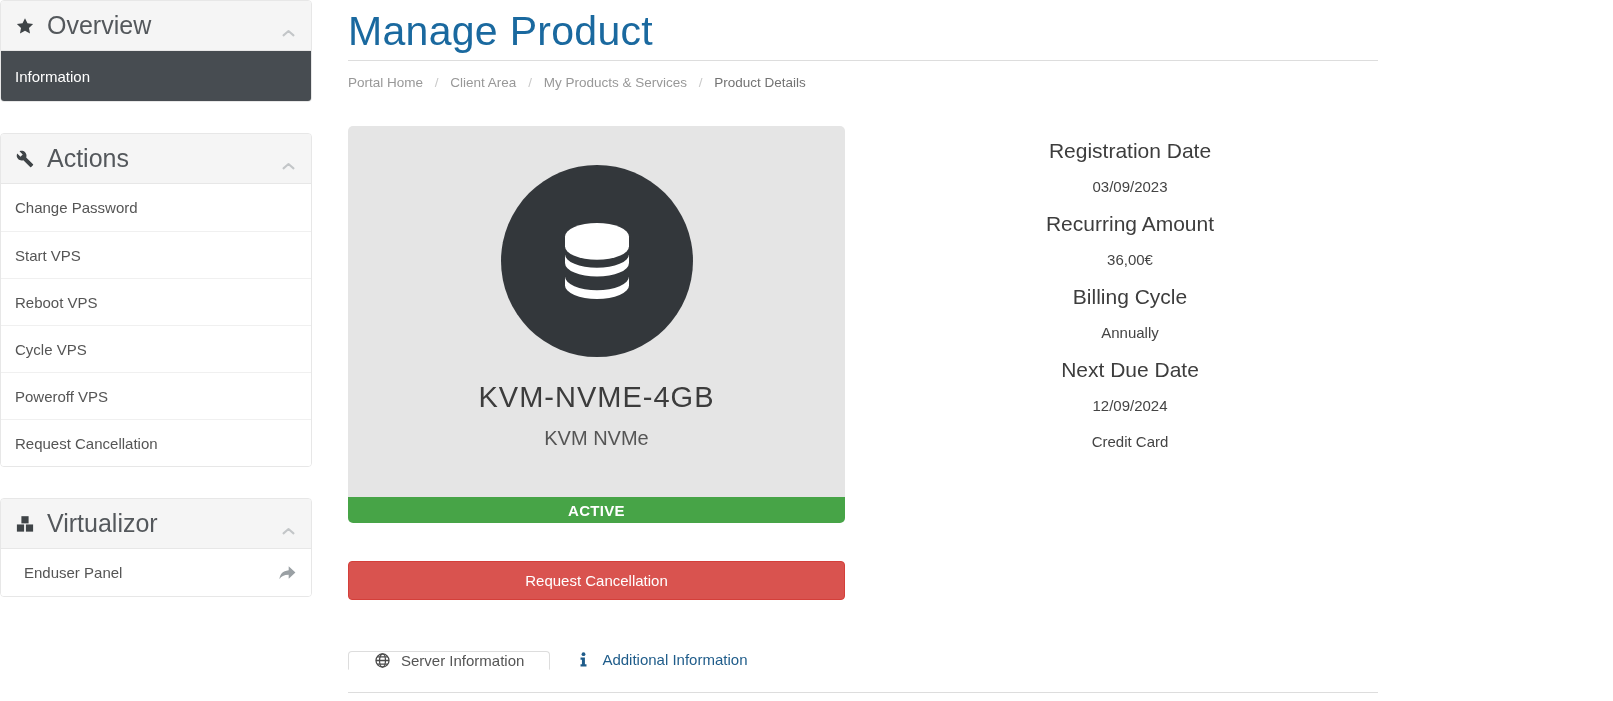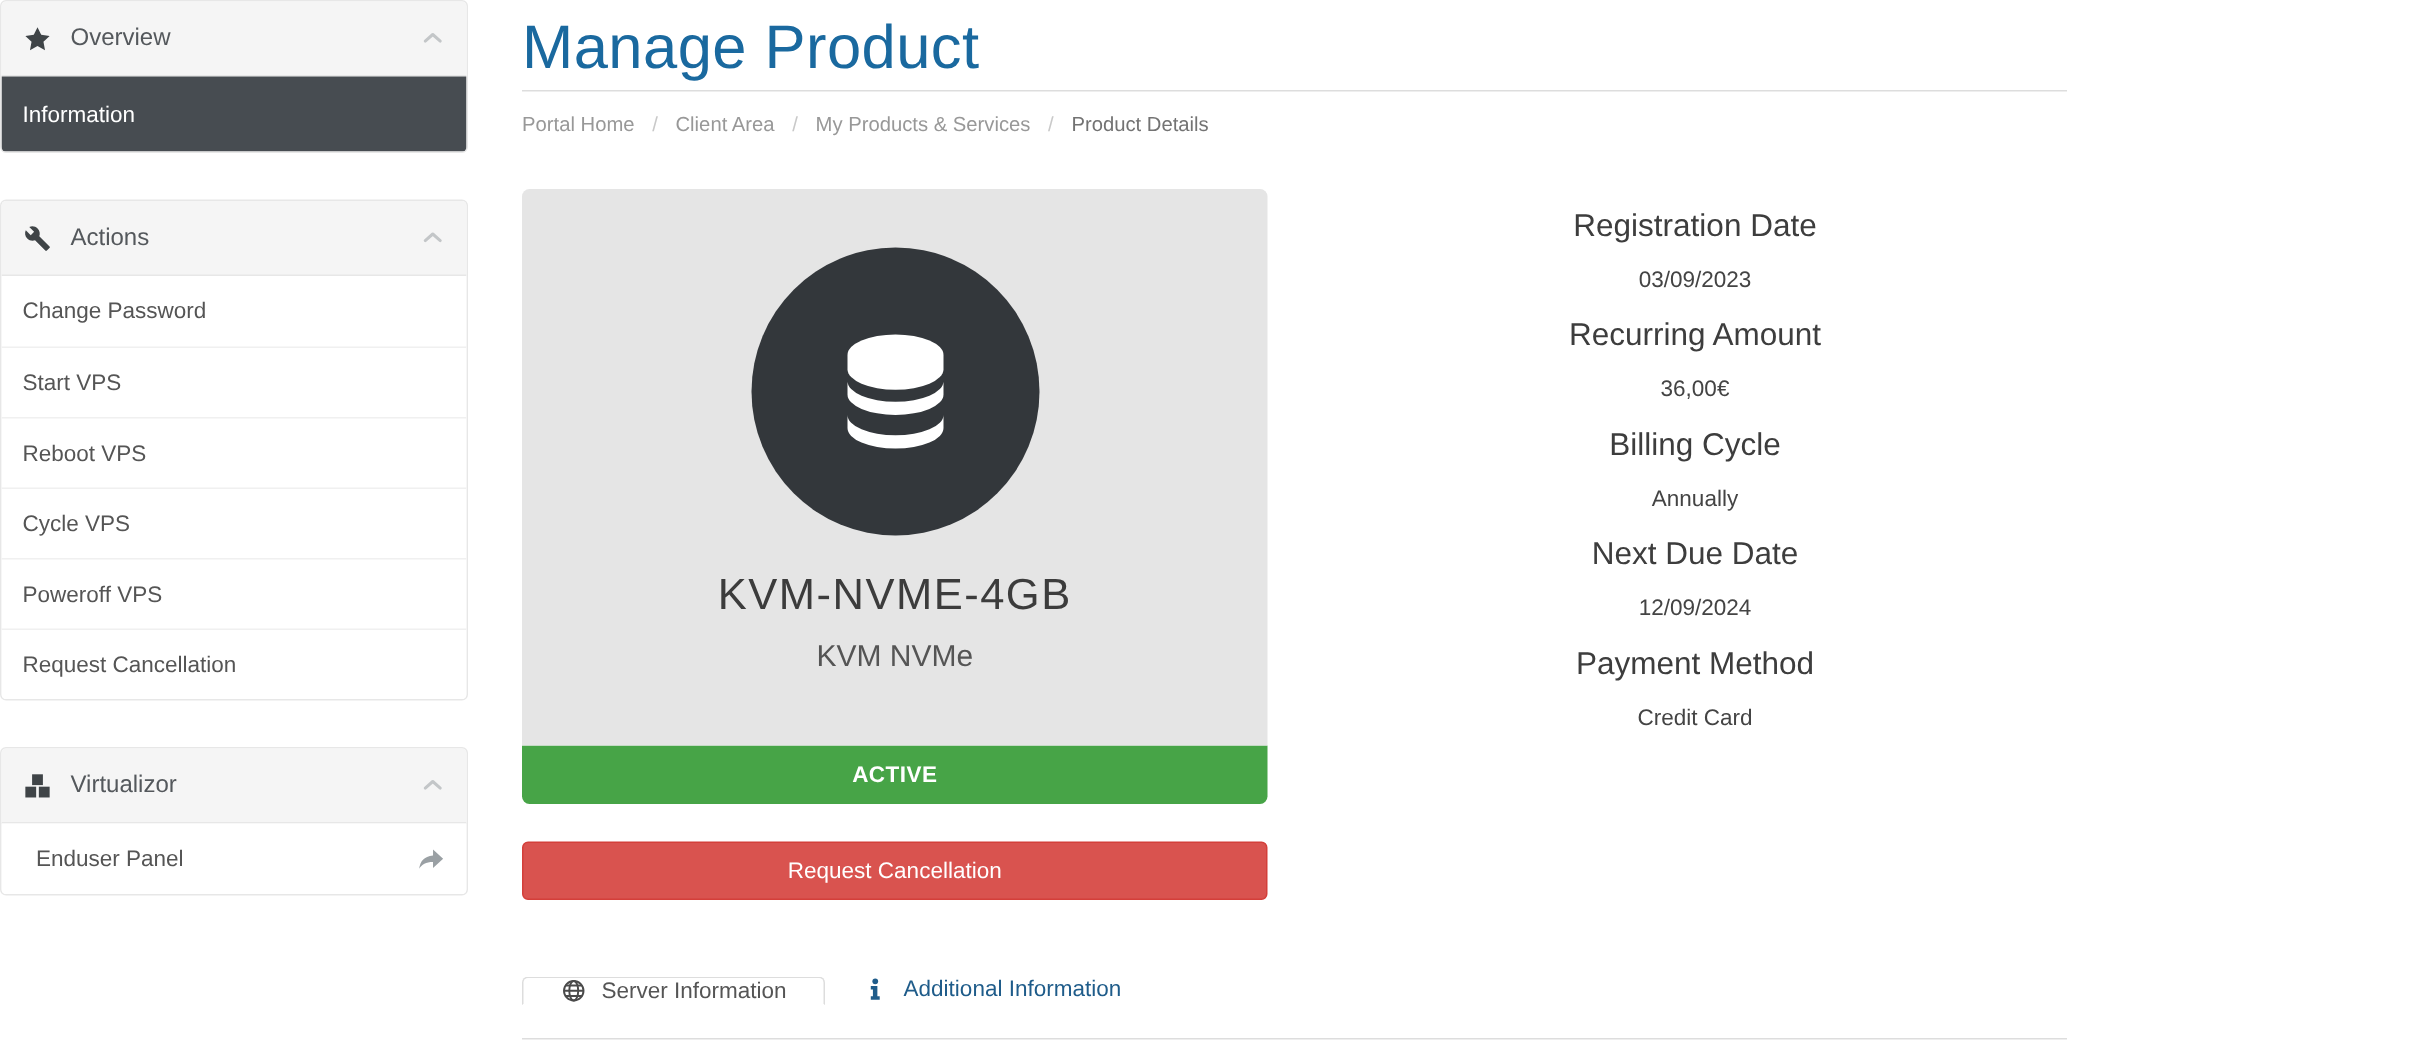--- a/index.html
+++ b/index.html
@@ -8,21 +8,21 @@
     width:1613px; height:701px; position:relative; overflow:hidden;
     background:#ffffff; font-family:"Liberation Sans", sans-serif; color:#555;
   }
 
   
   .sidebar { position:absolute; left:0; top:0; width:312px; }
   .panel { border:1px solid #e7e7e7; border-radius:4px; background:#fff; overflow:hidden; }
   .panel + .panel { margin-top:31px; }
   .panel-header {
     background:#f5f5f5; height:50px; display:flex; align-items:center;
-    padding:0 15px; border-bottom:1px solid #e7e7e7; color:#54585c; font-size:16px;
+    padding:0 15px; border-bottom:1px solid #e7e7e7; color:#54585c; font-size:25px;
     cursor:pointer;
   }
   .panel-header .hicon { width:18px; height:18px; margin-right:13px; flex:0 0 auto; display:flex; align-items:center; }
   .panel-header .hicon svg { width:18px; height:18px; fill:#3f4447; }
   .panel-header .chev { margin-left:auto; width:15px; height:15px; }
   .panel-header .chev svg { width:15px; height:15px; stroke:#c3c6c8; fill:none; stroke-width:3.2; stroke-linecap:round; stroke-linejoin:round; }
   .panel-item {
     min-height:47px; display:flex; align-items:center; padding:0 14px;
     font-size:15px; color:#555; background:#fff; cursor:pointer;
   }
@@ -49,21 +49,21 @@
   .card-top { background:#e5e5e5; border-radius:5px 5px 0 0; height:371px; position:relative; }
   .db-circle {
     position:absolute; left:50%; top:39px; transform:translateX(-50%);
     width:192px; height:192px; border-radius:50%; background:#33373b;
     display:flex; align-items:center; justify-content:center;
   }
   .db-circle svg { width:96px; height:104px; }
   .product-name { position:absolute; top:255px; width:100%; text-align:center; font-size:29px; font-weight:300; color:#3c3c3c; letter-spacing:1px; }
   .product-group { position:absolute; top:301px; width:100%; text-align:center; font-size:20px; font-weight:300; color:#555; }
   .status-bar {
-    height:39px; background:#47a447; border-radius:0 0 5px 5px; color:#fff;
+    height:26px; background:#47a447; border-radius:0 0 5px 5px; color:#fff;
     display:flex; align-items:center; justify-content:center;
     font-size:15px; font-weight:bold; letter-spacing:0.3px;
   }
   .cancel-btn {
     position:absolute; left:0; top:561px; width:497px; height:39px;
     background:#d9534f; border:1px solid #d43f3a; border-radius:4px; color:#fff;
     font-size:15px; display:flex; align-items:center; justify-content:center; cursor:pointer;
     font-family:"Liberation Sans", sans-serif;
   }
 
@@ -208,21 +208,20 @@
 
   <div class="details">
     <div class="detail-label">Registration Date</div>
     <div class="detail-value">03/09/2023</div>
     <div class="detail-label">Recurring Amount</div>
     <div class="detail-value">36,00€</div>
     <div class="detail-label">Billing Cycle</div>
     <div class="detail-value">Annually</div>
     <div class="detail-label">Next Due Date</div>
     <div class="detail-value">12/09/2024</div>
-    <div class="detail-label">Payment Method</div>
     <div class="detail-value">Credit Card</div>
   </div>
 
   <div class="tabs">
     <div class="tab active">
       <span class="ticon">
         <svg viewBox="0 0 24 24" fill="none" stroke="#4a4a4a" stroke-width="1.8">
           <circle cx="12" cy="12" r="9.2"></circle>
             <ellipse cx="12" cy="12" rx="4.2" ry="9.2"></ellipse>
             <path d="M2.8 12h18.4M4.2 7h15.6M4.2 17h15.6"></path>

